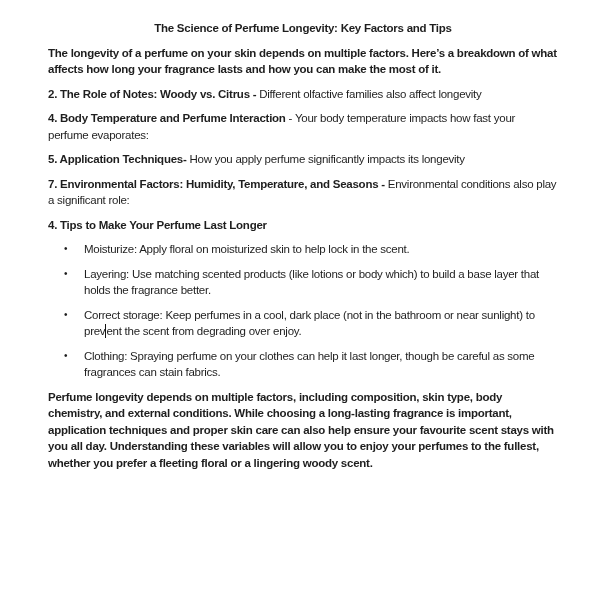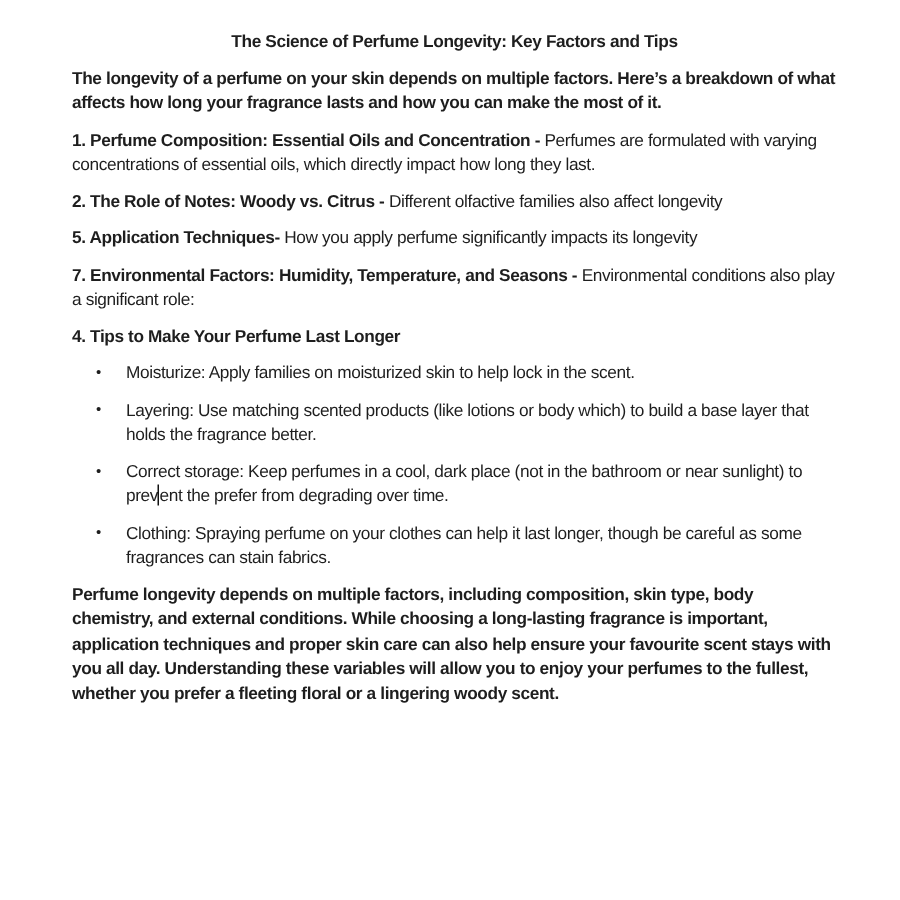--- a/index.html
+++ b/index.html
@@ -47,47 +47,47 @@
 </style>
 </head>
 <body>
 
 <div class="doc">
 
   <p class="title">The Science of Perfume Longevity: Key Factors and Tips</p>
 
   <p class="bold-par">The longevity of a perfume on your skin depends on multiple factors. Here’s a breakdown of what affects how long your fragrance lasts and how you can make the most of it.</p>
 
-  <p><span class="h">1. Perfume Composition: Essential Oils and Concentration -</span><span class="b"> Perfumes are formulated with varying concentrations of essential oils, which directly impact how long they last.</span></p>
 
   <p><span class="h">2. The Role of Notes: Woody vs. Citrus -</span><span class="b"> Different olfactive families also affect longevity</span></p>
 
 
+  <p><span class="h">4. Body Temperature and Perfume Interaction</span><span class="b"> - Your body temperature impacts how fast your perfume evaporates:</span></p>
 
   <p><span class="h">5. Application Techniques-</span><span class="b"> How you apply perfume significantly impacts its longevity</span></p>
 
   <p><span class="h">7. Environmental Factors: Humidity, Temperature, and Seasons -</span><span class="b"> Environmental conditions also play a significant role:</span></p>
 
   <p><span class="h">4. Tips to Make Your Perfume Last Longer</span><span class="b"></span></p>
 
   <div class="bullet-list">
 
     <div class="bullet-item">
       <span class="bullet-glyph">•</span>
-      <span class="bullet-text">Moisturize: Apply families on moisturized skin to help lock in the scent.</span>
+      <span class="bullet-text">Moisturize: Apply floral on moisturized skin to help lock in the scent.</span>
     </div>
 
     <div class="bullet-item">
       <span class="bullet-glyph">•</span>
       <span class="bullet-text">Layering: Use matching scented products (like lotions or body which) to build a base layer that holds the fragrance better.</span>
     </div>
 
     <div class="bullet-item">
       <span class="bullet-glyph">•</span>
-      <span class="bullet-text"><span>Correct storage: Keep perfumes in a cool, dark place (not in the bathroom or near sunlight) to prev</span><span class="caret"></span><span>ent the prefer from degrading over time.</span></span>
+      <span class="bullet-text"><span>Correct storage: Keep perfumes in a cool, dark place (not in the bathroom or near sunlight) to prev</span><span class="caret"></span><span>ent the scent from degrading over enjoy.</span></span>
     </div>
 
     <div class="bullet-item">
       <span class="bullet-glyph">•</span>
       <span class="bullet-text">Clothing: Spraying perfume on your clothes can help it last longer, though be careful as some fragrances can stain fabrics.</span>
     </div>
 
   </div>
 
   <p class="bold-par">Perfume longevity depends on multiple factors, including composition, skin type, body chemistry, and external conditions. While choosing a long-lasting fragrance is important, application techniques and proper skin care can also help ensure your favourite scent stays with you all day. Understanding these variables will allow you to enjoy your perfumes to the fullest, whether you prefer a fleeting floral or a lingering woody scent.</p>

